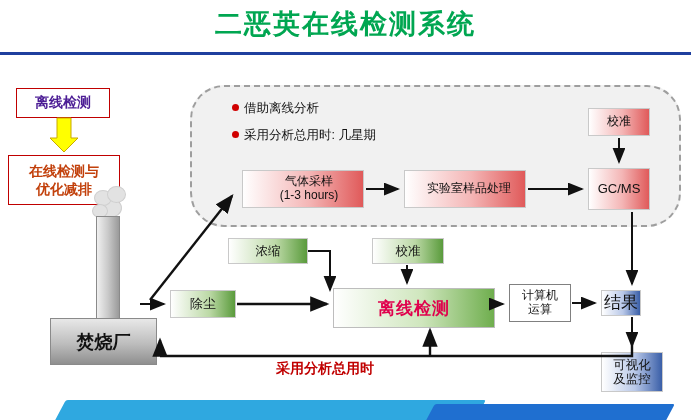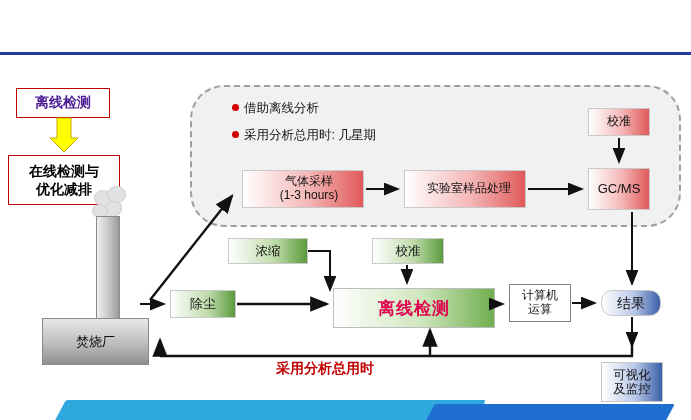--- a/index.html
+++ b/index.html
@@ -20,37 +20,38 @@
   .grad-green{background:linear-gradient(to right,#ffffff 0%,#bcd9a6 60%,#5a9b3c 100%);border:1px solid #c9c9c9;color:#111;}
   .grad-blue{background:linear-gradient(to right,#ffffff 0%,#b9c8e8 55%,#3a5fa8 100%);border:1px solid #c9c9c9;color:#111;}
   .plain{border:1px solid #808080;background:#fff;color:#111;}
 
   
   .panel{position:absolute;left:190px;top:85px;width:487px;height:138px;border:2px dashed #9e9e9e;border-radius:34px;background:#f1f1f1;}
   .bullet-line{position:absolute;color:#111;font-size:12.5px;white-space:nowrap;text-align:right;}
   .dot{display:inline-block;width:7px;height:7px;border-radius:50%;background:#d00000;margin-right:5px;vertical-align:middle;position:relative;top:-1px;}
 
   
-  .plant{position:absolute;left:42px;top:318px;width:105px;height:45px;background:linear-gradient(to bottom,#e8e8e8 0%,#bdbdbd 55%,#8f8f8f 100%);border:1px solid #8a8a8a;display:flex;align-items:center;justify-content:center;color:#111;font-size:13px;}
+  .plant{position:absolute;left:50px;top:318px;width:105px;height:45px;background:linear-gradient(to bottom,#e8e8e8 0%,#bdbdbd 55%,#8f8f8f 100%);border:1px solid #8a8a8a;display:flex;align-items:center;justify-content:center;color:#111;font-size:18px;font-weight:bold;}
   .stack{position:absolute;left:96px;top:216px;width:22px;height:108px;background:linear-gradient(to right,#f0f0f0,#c9c9c9 50%,#9a9a9a);border:1px solid #8a8a8a;}
   .smoke{position:absolute;left:92px;top:186px;width:34px;height:36px;}
   .smoke span{position:absolute;background:#e2e2e2;border:1px solid #cfcfcf;border-radius:50%;}
 
   
   svg.wires{position:absolute;left:0;top:0;width:691px;height:420px;pointer-events:none;}
   .feedback{position:absolute;left:276px;top:360px;font-size:14px;color:#c00000;font-weight:bold;white-space:nowrap;}
   .zhun{position:absolute;left:333px;top:288px;width:160px;height:38px;display:flex;align-items:center;justify-content:center;background:linear-gradient(to right,#ffffff 0%,#cfe6bd 55%,#6fae4e 100%);border:1px solid #bdbdbd;color:#e0004d;font-size:17px;font-weight:bold;letter-spacing:1px;}
   .offline{position:absolute;left:16px;top:88px;width:92px;height:28px;border:1px solid #c00000;background:#fff;color:#4c1d95;font-weight:bold;font-size:14px;display:flex;align-items:center;justify-content:center;}
-  .online{position:absolute;left:8px;top:155px;width:110px;height:48px;border:1px solid #c00000;background:#fff;color:#000000;font-weight:bold;font-size:14px;display:flex;align-items:center;justify-content:center;line-height:1.3;text-align:center;}
+  .online{position:absolute;left:8px;top:155px;width:110px;height:48px;border:1px solid #c00000;background:#fff;color:#c2410c;font-weight:bold;font-size:14px;display:flex;align-items:center;justify-content:center;line-height:1.3;text-align:center;}
 </style>
 </head>
 <body>
 
 <div id="stage">
 
+  <div class="title">二恶英在线检测系统</div>
   <div class="top-rule"></div>
 
   <div class="offline">离线检测</div>
 
   <svg class="wires">
     <polygon points="57,118 71,118 71,138 78,138 64,152 50,138 57,138" fill="#ffff00" stroke="#c9a900" stroke-width="1"></polygon>
   </svg>
 
   <div class="online">
       <span style="white-space:pre-line">在线检测与
@@ -68,22 +69,22 @@
   <div class="box grad-red" style="left:588px;top:168px;width:62px;height:42px;font-size:13px;">GC/MS</div>
 
   <div class="box grad-green" style="left:228px;top:238px;width:80px;height:26px;font-size:12.5px;">浓缩</div>
   <div class="box grad-green" style="left:372px;top:238px;width:72px;height:26px;font-size:12.5px;">校准</div>
   <div class="box grad-green" style="left:170px;top:290px;width:66px;height:28px;font-size:13px;">除尘</div>
 
   <div class="zhun">离线检测</div>
 
   <div class="box plain" style="left:509px;top:284px;width:62px;height:38px;font-size:12px;white-space:pre-line;">计算机
 运算</div>
-  <div class="box grad-blue" style="left:601px;top:290px;width:60px;height:26px;font-size:14px;border-radius:11px;">结果</div>
-  <div class="box grad-blue" style="left:601px;top:352px;width:62px;height:40px;font-size:12.5px;white-space:pre-line;margin-top:10px;">可视化
+  <div class="box grad-blue" style="left:601px;top:290px;width:40px;height:26px;font-size:17px;">结果</div>
+  <div class="box grad-blue" style="left:601px;top:352px;width:62px;height:40px;font-size:12.5px;white-space:pre-line;">可视化
 及监控</div>
 
   <div class="feedback">采用分析总用时</div>
 
   <div class="smoke">
     <span style="left:6px;top:12px;width:22px;height:18px;"></span>
     <span style="left:2px;top:4px;width:16px;height:14px;"></span>
     <span style="left:15px;top:0px;width:17px;height:15px;"></span>
     <span style="left:0px;top:18px;width:14px;height:12px;"></span>
   </div>

